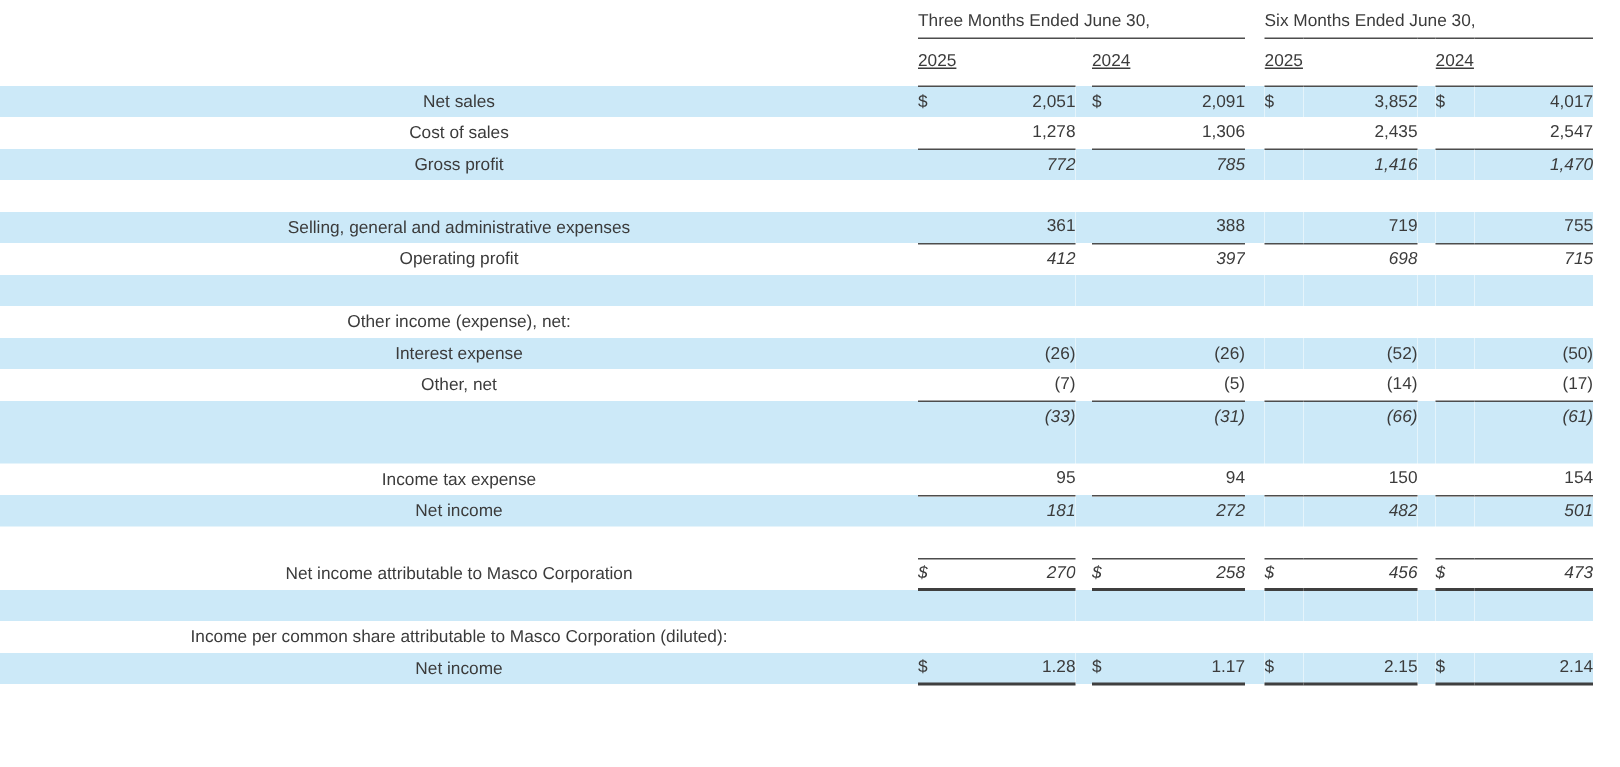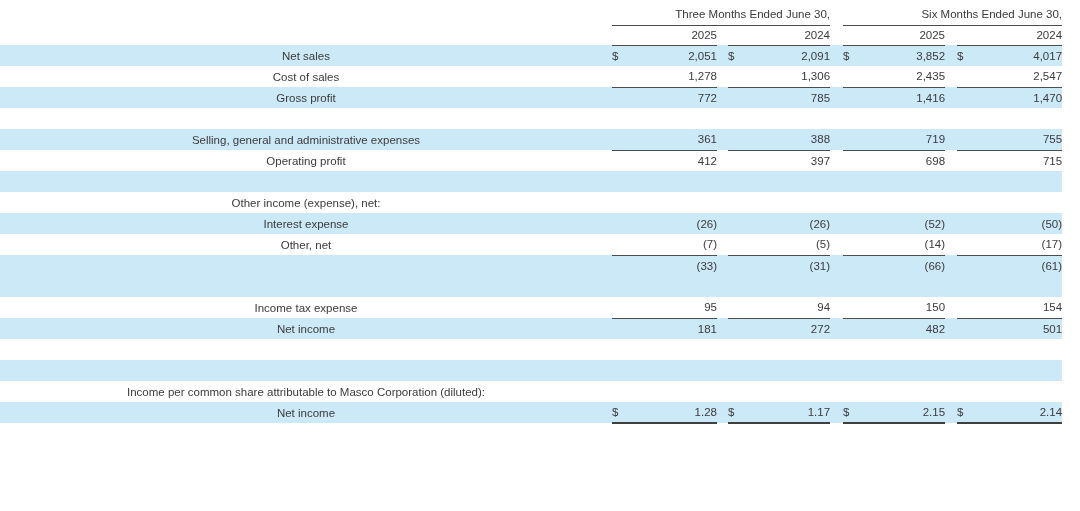--- a/index.html
+++ b/index.html
@@ -26,31 +26,31 @@
     font-size: 11.5px;
     line-height: 14px;
     color: var(--ink);
     padding: 0;
     height: 21px;
     vertical-align: middle;
     white-space: nowrap;
     overflow: hidden;
   }
   #fin thead tr.grp-row td { height: 22px; }
-  #fin thead tr.yr-row td  { height: 20px; }
+  #fin thead tr.yr-row td  { height: 32px; text-decoration: underline; }
   .grp, .yr {
-    text-align: right;
+    text-align: left;
     border-bottom: 1.5px solid var(--rule);
   }
   .shaded   { background: var(--hl); }
   .lbl      { padding-left: 4px; text-align: center; }
   .ind      { padding-left: 14px; }
   .dollar   { padding-left: 4px; text-align: left; }
   .val      { text-align: right; padding-right: 5px; }
-  .lt       { border-top: 1.5px solid var(--rule); }
+  .lt       { border-top: 1.5px solid var(--rule); font-style: italic; }
   .lb       { border-bottom: 2.5px solid var(--heavy); }
 </style>
 </head>
 <body>
 
 <table id="fin">
   <colgroup>
     <col style="width:612px">
     <col style="width:26px">
       <col style="width:79px">
@@ -305,20 +305,35 @@
         <td class="val"></td>
         <td class="gap"></td>
         <td class="dollar"></td>
         <td class="val"></td>
         <td class="gap"></td>
         <td class="dollar"></td>
         <td class="val"></td>
         <td class="rightpad"></td>
       </tr>
       <tr>
+        <td class="lbl ind">Net income attributable to Masco Corporation</td>
+        <td class="dollar lt lb">$</td>
+        <td class="val lt lb">270</td>
+        <td class="gap"></td>
+        <td class="dollar lt lb">$</td>
+        <td class="val lt lb">258</td>
+        <td class="gap"></td>
+        <td class="dollar lt lb">$</td>
+        <td class="val lt lb">456</td>
+        <td class="gap"></td>
+        <td class="dollar lt lb">$</td>
+        <td class="val lt lb">473</td>
+        <td class="rightpad"></td>
+      </tr>
+      <tr>
         <td class="lbl shaded"></td>
         <td class="dollar shaded"></td>
         <td class="val shaded"></td>
         <td class="gap shaded"></td>
         <td class="dollar shaded"></td>
         <td class="val shaded"></td>
         <td class="gap shaded"></td>
         <td class="dollar shaded"></td>
         <td class="val shaded"></td>
         <td class="gap shaded"></td>

